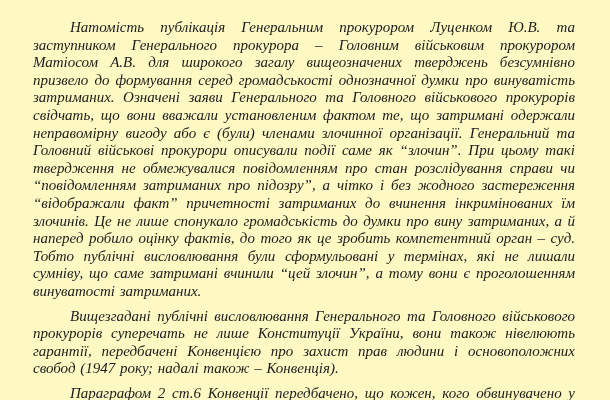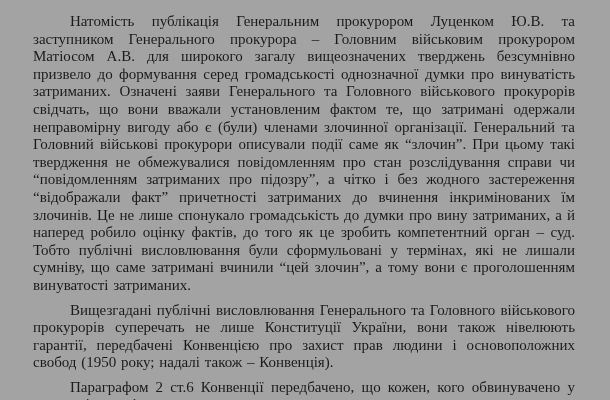--- a/index.html
+++ b/index.html
@@ -5,37 +5,38 @@
   html, body {
     margin: 0;
     padding: 0;
     background: #ffffff;
   }
   .page {
     position: relative;
     width: 610px;
     height: 400px;
     box-sizing: border-box;
-    padding: 13px 35px 0 33px;
-    background: #a3a3a3;
+    padding: 19px 35px 0 33px;
+    background: #fef9c3;
     overflow: hidden;
+    font-style: italic;
   }
   .page p {
     margin: 0 0 7px 0;
     font-family: "Liberation Serif", "DejaVu Serif", serif;
     font-size: 15px;
     line-height: 17.6px;
     color: #1b1b1b;
     text-align: justify;
     text-indent: 37px;
     word-spacing: 1px;
     hyphens: none;
     -webkit-hyphens: none;
   }
 </style>
 </head>
 <body>
 
 <div class="page">
   <p>Натомість публікація Генеральним прокурором Луценком Ю.В. та заступником Генерального прокурора – Головним військовим прокурором Матіосом А.В. для широкого загалу вищеозначених тверджень безсумнівно призвело до формування серед громадськості однозначної думки про винуватість затриманих. Означені заяви Генерального та Головного військового прокурорів свідчать, що вони вважали установленим фактом те, що затримані одержали неправомірну вигоду або є (були) членами злочинної організації. Генеральний та Головний військові прокурори описували події саме як “злочин”. При цьому такі твердження не обмежувалися повідомленням про стан розслідування справи чи “повідомленням затриманих про підозру”, а чітко і без жодного застереження “відображали факт” причетності затриманих до вчинення інкримінованих їм злочинів. Це не лише спонукало громадськість до думки про вину затриманих, а й наперед робило оцінку фактів, до того як це зробить компетентний орган – суд. Тобто публічні висловлювання були сформульовані у термінах, які не лишали сумніву, що саме затримані вчинили “цей злочин”, а тому вони є проголошенням винуватості затриманих.</p>
-  <p>Вищезгадані публічні висловлювання Генерального та Головного військового прокурорів суперечать не лише Конституції України, вони також нівелюють гарантії, передбачені Конвенцією про захист прав людини і основоположних свобод (1950 року; надалі також – Конвенція).</p>
+  <p>Вищезгадані публічні висловлювання Генерального та Головного військового прокурорів суперечать не лише Конституції України, вони також нівелюють гарантії, передбачені Конвенцією про захист прав людини і основоположних свобод (1947 року; надалі також – Конвенція).</p>
   <p>Параграфом 2 ст.6 Конвенції передбачено, що кожен, кого обвинувачено у вчиненні кримінального правопорушення, вважається невинуватим доти, доки його вину не буде доведено в законному порядку.</p>
 </div>
 
 </body></html>

